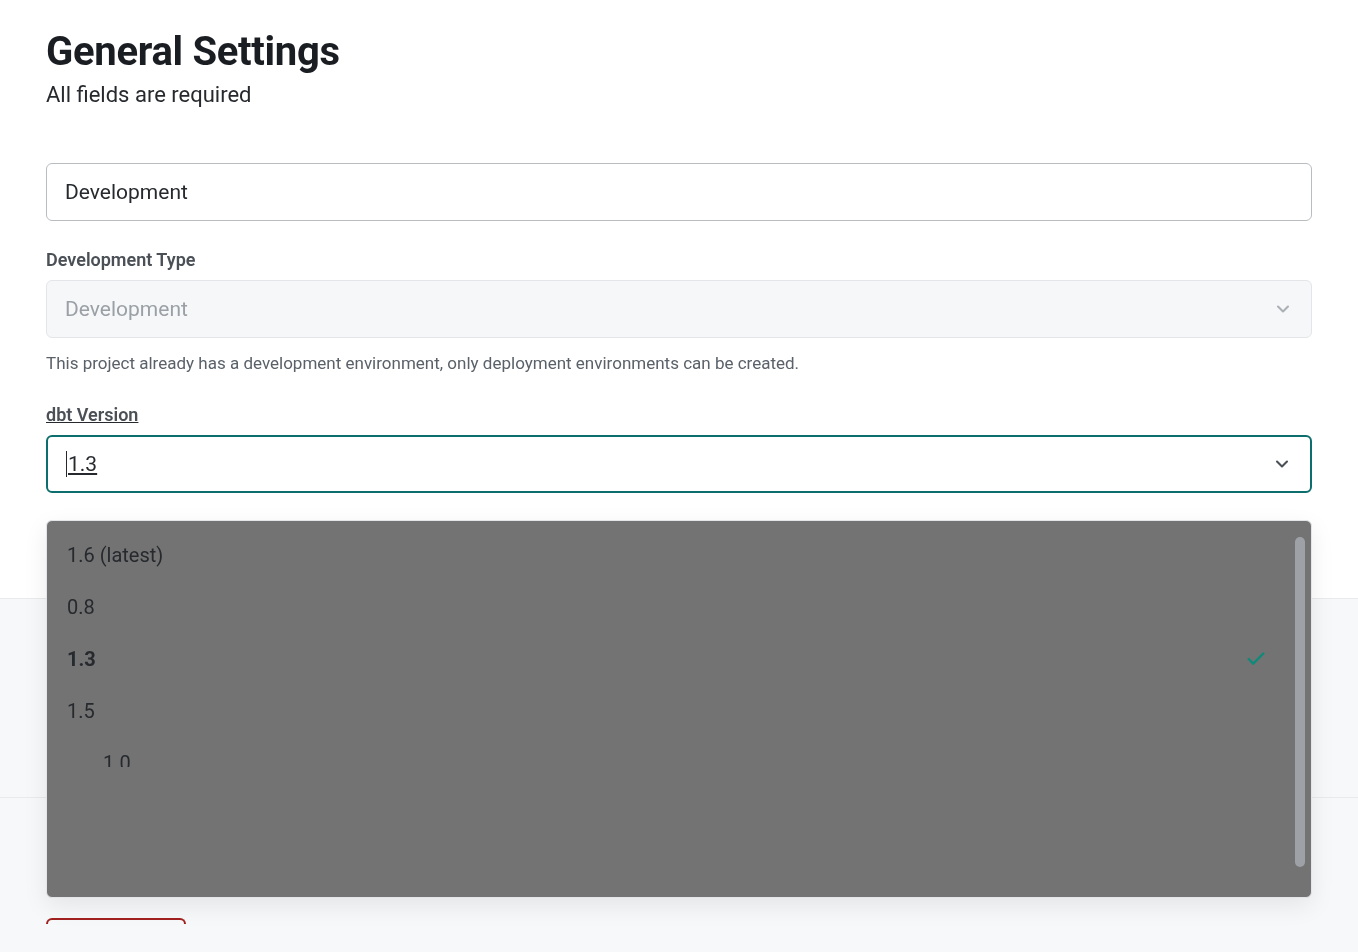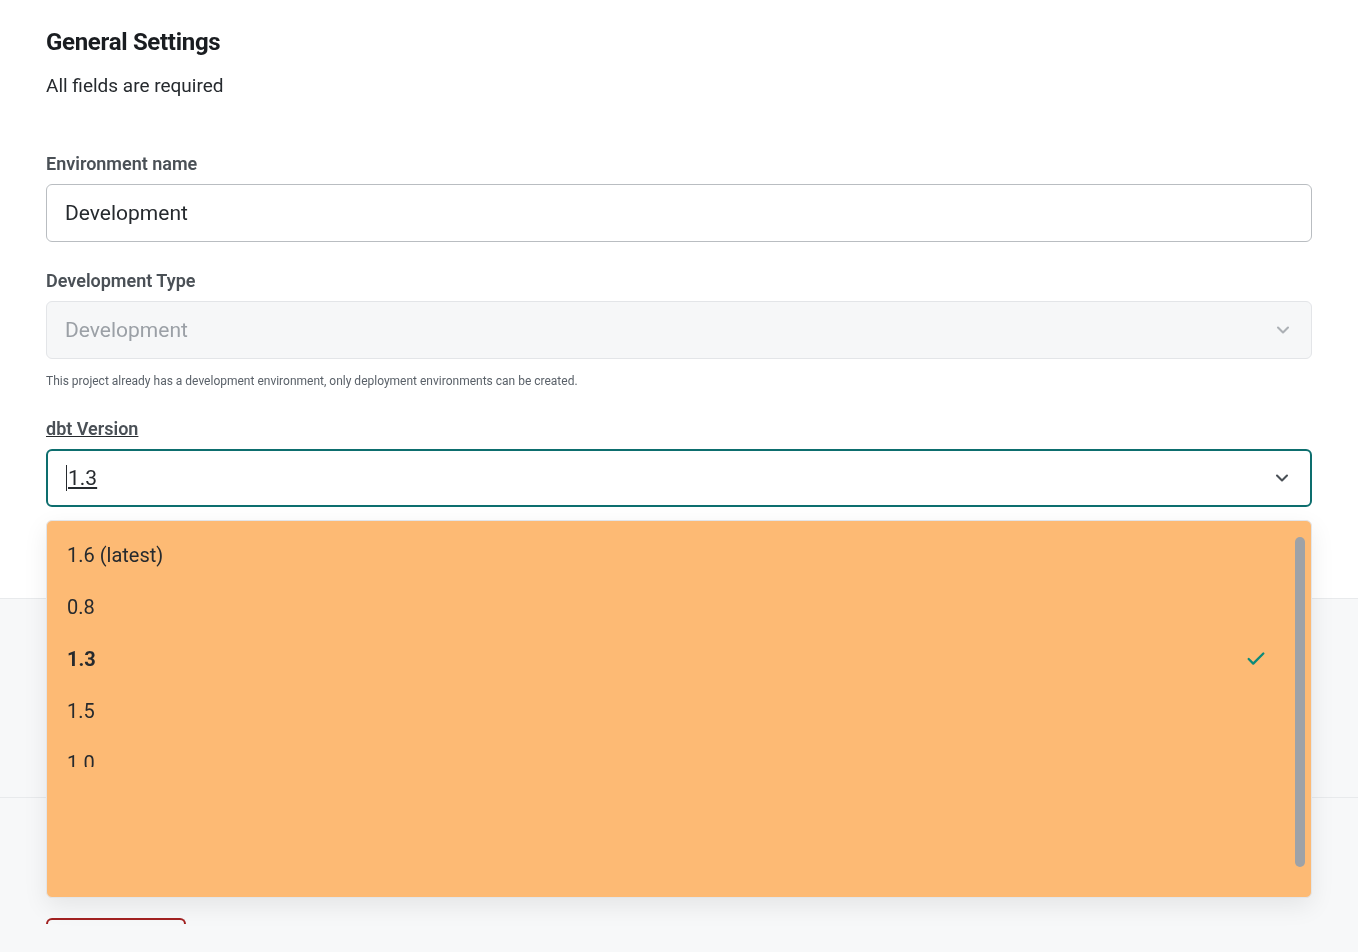--- a/index.html
+++ b/index.html
@@ -13,28 +13,28 @@
       color: #262a2e;
       width: 1358px;
       height: 952px;
       overflow: hidden;
       position: relative;
     }
     .container {
       padding: 28px 46px 0 46px;
     }
     .page-title {
-      font-size: 24px;
+      font-size: 40px;
       font-weight: 700;
       color: #1a1d21;
-      margin-bottom: 18px;
+      margin-bottom: 7px;
       letter-spacing: -0.3px;
     }
     .subtitle {
-      font-size: 19px;
+      font-size: 22px;
       color: #262a2e;
       margin-bottom: 56px;
     }
     .field-group {
       margin-bottom: 28px;
     }
     .field-label {
       display: block;
       font-size: 18px;
       font-weight: 600;
@@ -61,21 +61,21 @@
       color: #9ba0a6;
       background: #f6f7f8;
       border: 1px solid #e3e5e8;
       border-radius: 6px;
       display: flex;
       align-items: center;
       justify-content: space-between;
       cursor: not-allowed;
     }
     .helper-text {
-      font-size: 12px;
+      font-size: 17px;
       color: #5a6169;
       margin-top: 14px;
       line-height: 1.4;
     }
     .select-active {
       width: 100%;
       height: 58px;
       padding: 0 18px;
       font-size: 21px;
       color: #262a2e;
@@ -111,21 +111,21 @@
       height: 20px;
     }
     .chevron-light {
       color: #acb0b5;
     }
     .dropdown-panel {
       position: absolute;
       left: 46px;
       right: 46px;
       top: 520px;
-      background: #fdba74;
+      background: #737373;
       border: 1px solid #e3e5e8;
       border-radius: 6px;
       box-shadow: 0 8px 24px rgba(0,0,0,0.08);
       padding: 8px 0;
       max-height: 400px;
       overflow: hidden;
       text-align: center;
     }
     .dropdown-inner {
       position: relative;
@@ -145,20 +145,21 @@
       justify-content: space-between;
     }
     .dropdown-option.selected {
       font-weight: 700;
     }
     .dropdown-option.cutoff {
       height: 30px;
       overflow: hidden;
       align-items: flex-start;
       padding-top: 14px;
+      margin-left: 36px;
     }
     .check-icon {
       color: #0d8a7a;
       display: inline-flex;
     }
     .check-icon svg {
       width: 22px;
       height: 22px;
     }
     .scrollbar-track {
@@ -213,21 +214,20 @@
 <body>
 
 <div class="bg-divider"></div>
 <div class="bg-lower"></div>
 
 <div class="container">
   <h1 class="page-title">General Settings</h1>
   <p class="subtitle">All fields are required</p>
 
   <div class="field-group">
-    <label class="field-label">Environment name</label>
     <input type="text" class="text-input" value="Development" style="">
   </div>
 
   <div class="field-group">
     <label class="field-label">Development Type</label>
     <div class="select-disabled">
       <span>Development</span>
       <span class="chevron chevron-light">
         <svg viewBox="0 0 24 24" fill="none" stroke="currentColor" stroke-width="2.5" stroke-linecap="round" stroke-linejoin="round">
             <polyline points="6 9 12 15 18 9"></polyline>

